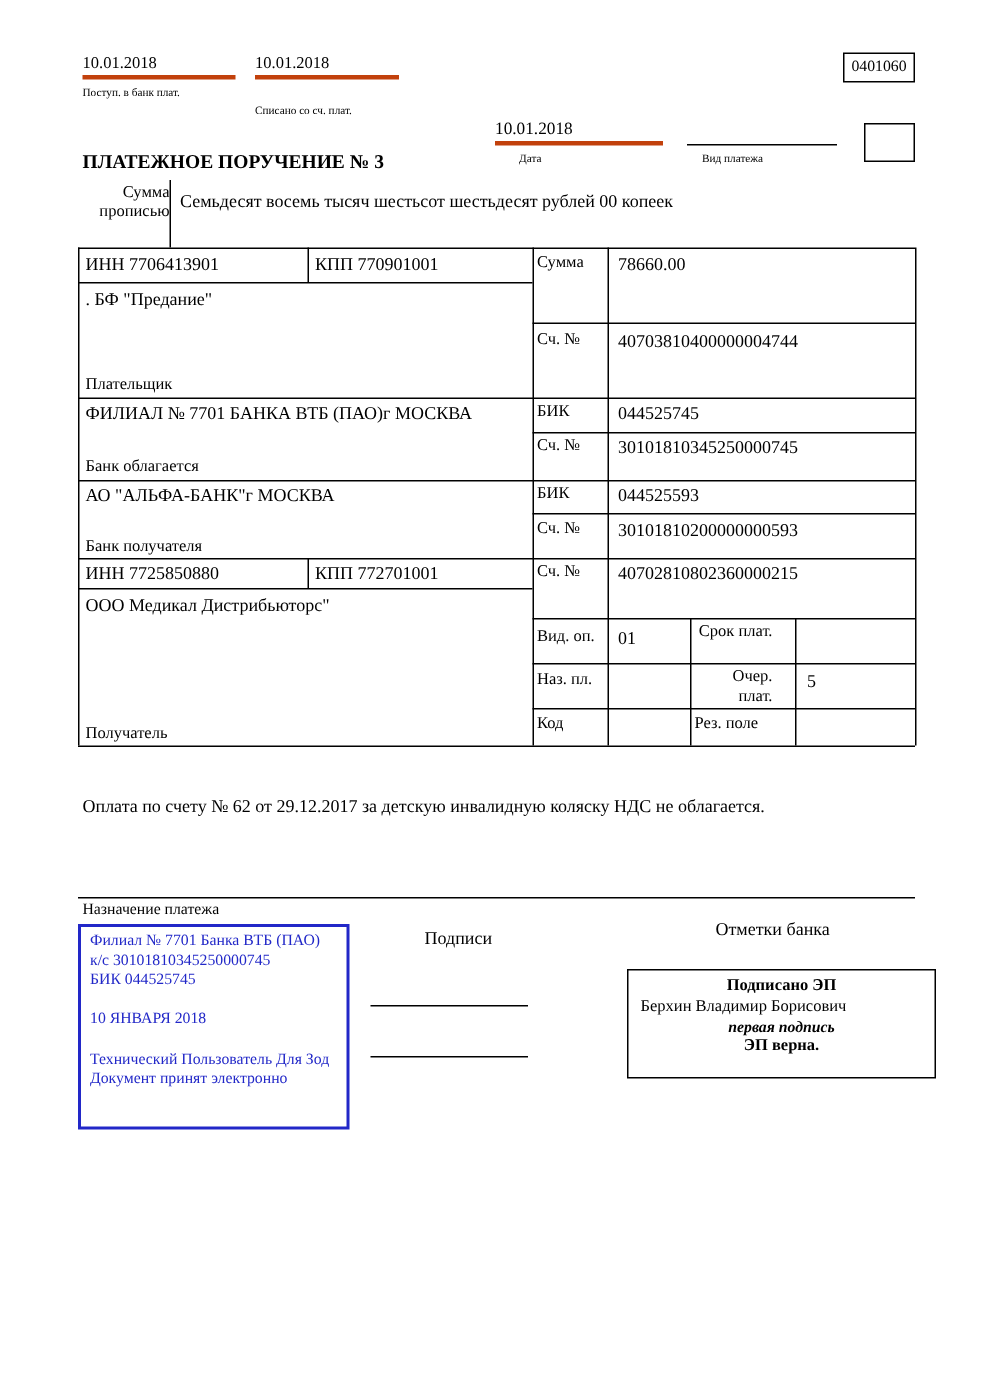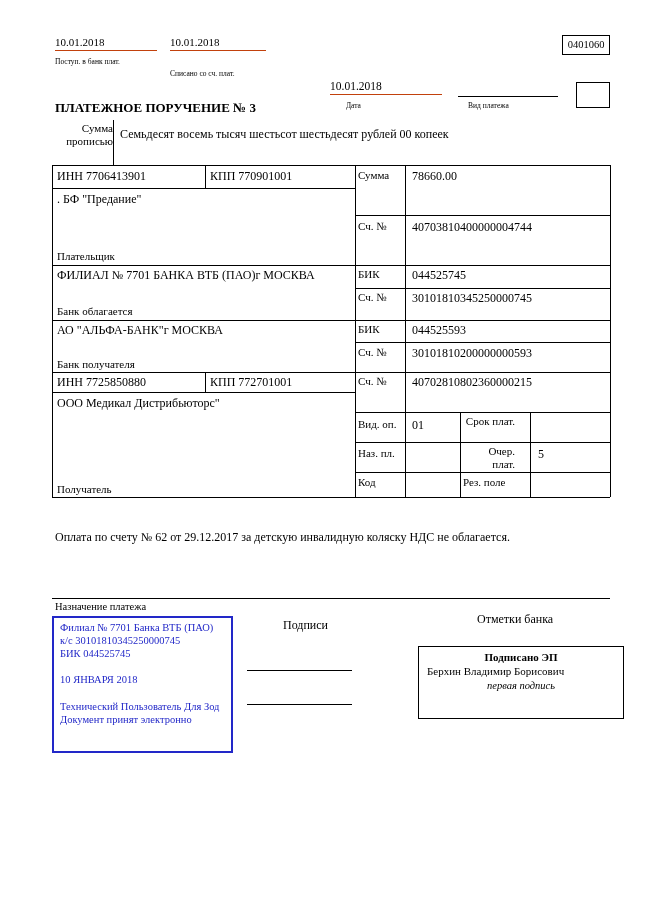--- a/index.html
+++ b/index.html
@@ -7,21 +7,21 @@
   body { font-family:"Liberation Serif", serif; color:#000; }
   .page { position:relative; width:660px; height:919px; background:#fff; margin:0 auto; overflow:hidden; }
   .t  { position:absolute; font-size:12px; white-space:nowrap; }
   .n  { position:absolute; font-size:11px; white-space:nowrap; }
   .s  { position:absolute; font-size:7.5px; white-space:nowrap; }
   .m  { position:absolute; font-size:11px; white-space:nowrap;text-align:right; }
   .wrap { white-space:normal; line-height:1.15; }
   .hl { position:absolute; height:0; border-top:1px solid #000; }
   .vl { position:absolute; width:0; border-left:1px solid #000; }
   .box { position:absolute; border:1px solid #000; }
-  .ul { border-bottom:1px solid #c2410c; }
+  .ul { border-bottom:3px solid #c2410c; }
   .b { font-weight:bold; }
   .i { font-style:italic; }
   .center { text-align:center; }
   .stamp { position:absolute; left:52px; top:616px; width:181px; height:137px;
            border:2px solid #2228c8; color:#2228c8; font-size:10.5px;
            padding:3px 6px; line-height:1.25; }
   .stamp div { white-space:normal; }
   .gap { margin-top:13px; }
   .epbox { position:absolute; left:418px; top:646px; width:206px; height:73px;
            border:1px solid #000; font-size:11px; padding:3px 8px; line-height:1.3; }
@@ -130,16 +130,17 @@
     <div class="gap">Технический Пользователь Для Зод</div>
     <div>Документ принят электронно</div>
   </div>
 
   <div class="hl" style="left:247px;top:670px;width:105px;"></div>
   <div class="hl" style="left:247px;top:704px;width:105px;"></div>
 
   <div class="epbox">
     <div class="b center">Подписано ЭП</div>
     <div>Берхин Владимир Борисович</div>
-    <div class="i center" style="font-size:10.5px;">первая подпись</div>
+    <div class="i center" style="font-size:10.5px;font-weight:bold;">первая подпись</div>
+    <div class="b center" style="margin-top:-2px;">ЭП верна.</div>
   </div>
 
 </div>
 
 </body></html>

